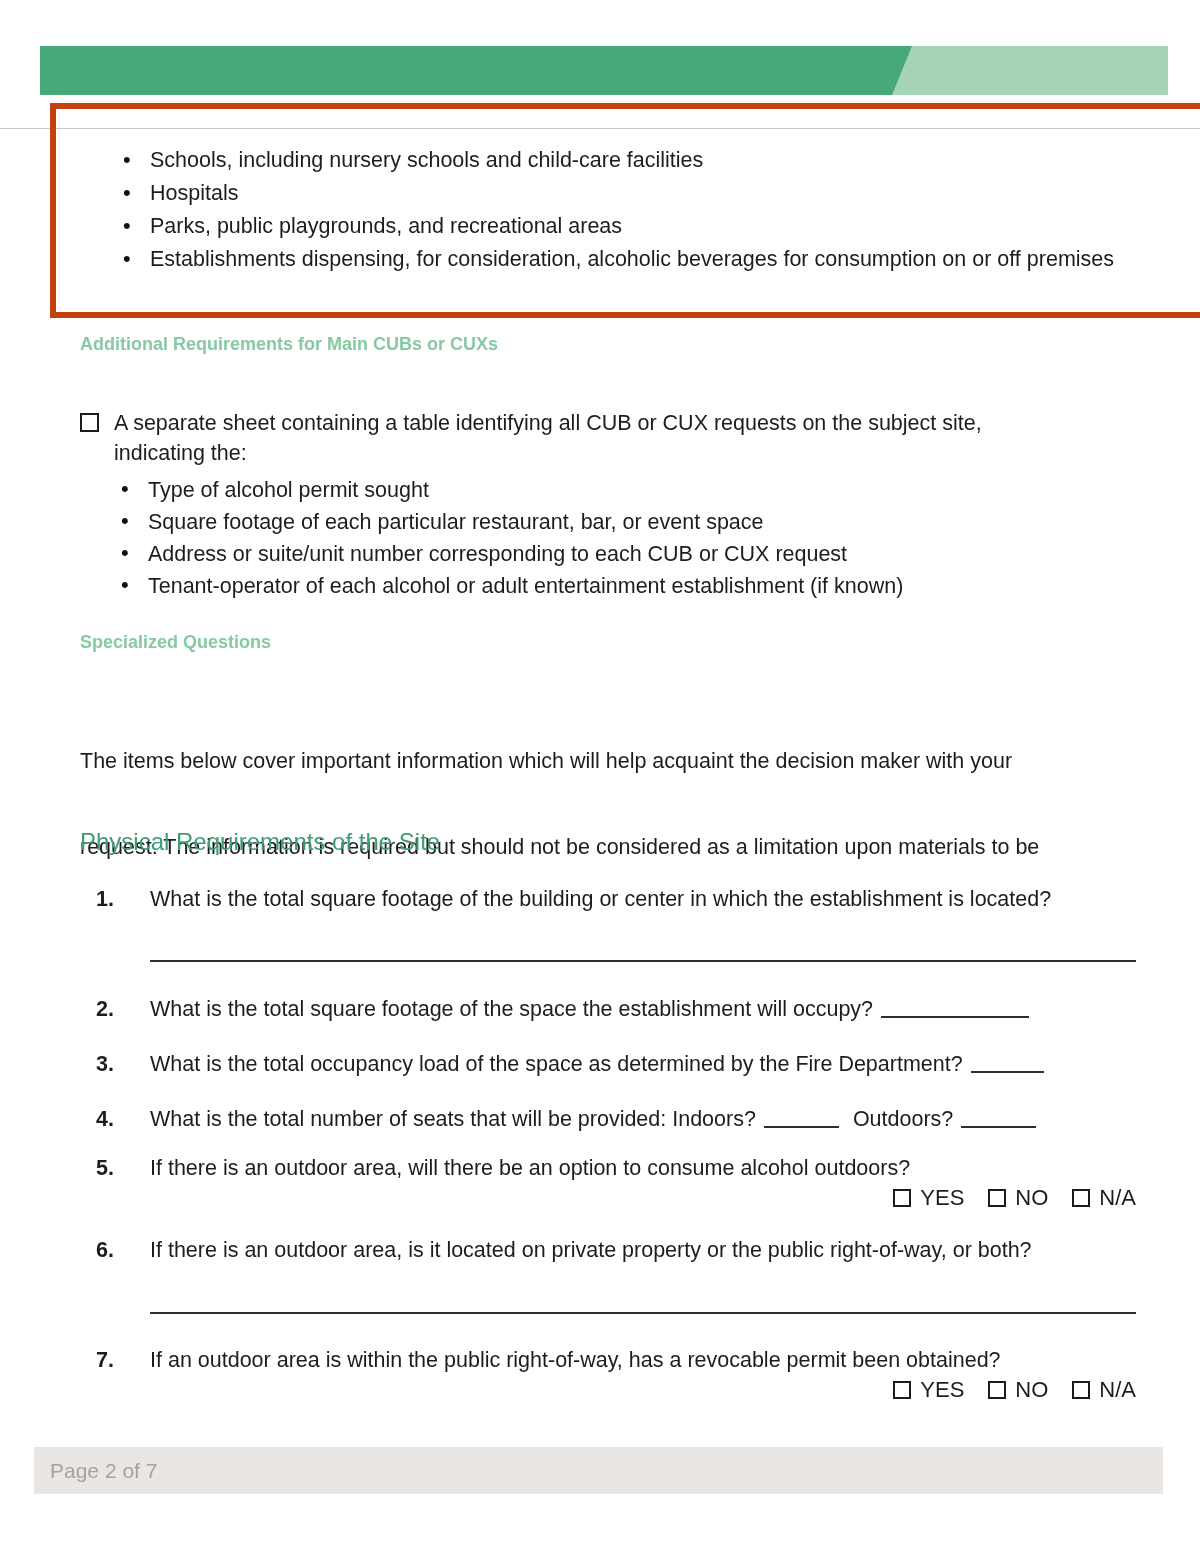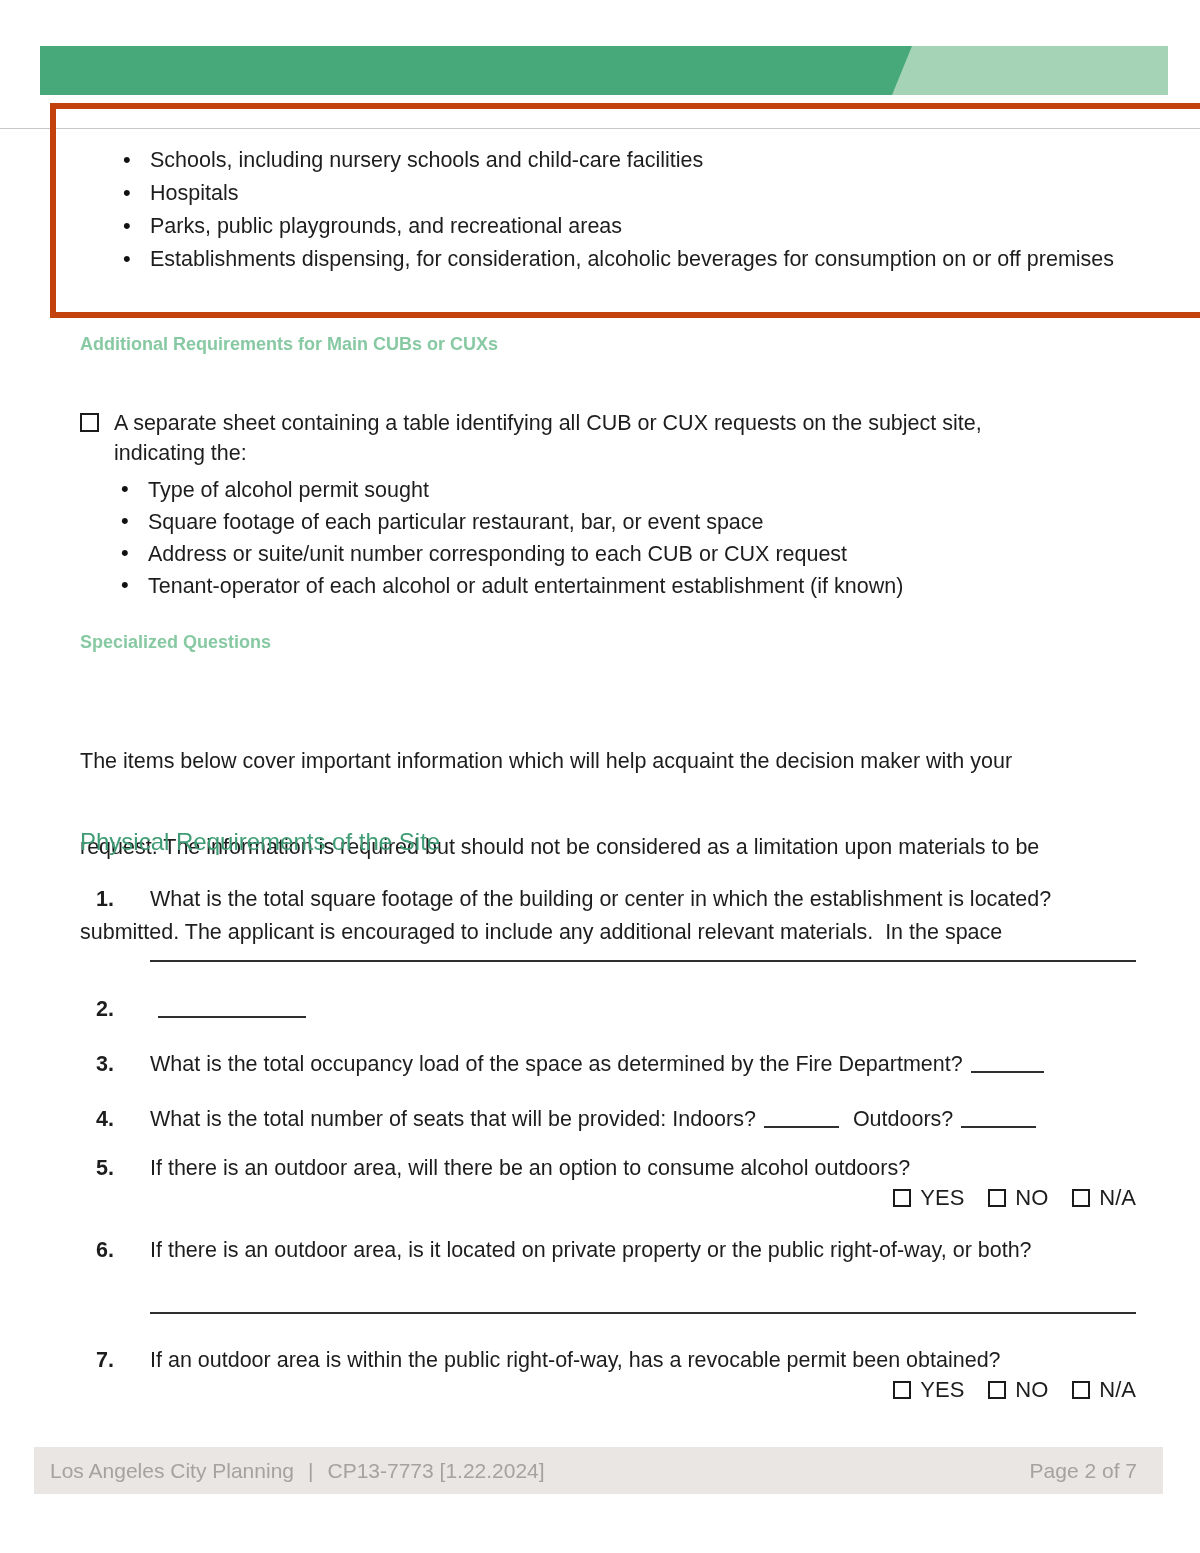--- a/index.html
+++ b/index.html
@@ -102,37 +102,36 @@
     <li>Square footage of each particular restaurant, bar, or event space</li>
     <li>Address or suite/unit number corresponding to each CUB or CUX request</li>
     <li>Tenant-operator of each alcohol or adult entertainment establishment (if known)</li>
   </ul>
 
   <div class="h1" style="top:632px;">Specialized Questions</div>
 
   <div class="intro">
     <div>The items below cover important information which will help acquaint the decision maker with your</div>
     <div>request. The information is required but should not be considered as a limitation upon materials to be</div>
-    <div>submitted. The applicant is encouraged to include any additional relevant materials.  In the space</div>
   </div>
 
   <div class="subheading" style="top:828px;">Physical Requirements of the Site</div>
 
   <div class="q" style="top:884px;">
     <div class="row">
       <span class="num">1.</span>
       <span class="qtext">What is the total square footage of the building or center in which the establishment is located?</span>
     </div>
     <div class="answer-line" style="margin-top:46px;"></div>
   </div>
 
   <div class="q" style="top:994px;">
     <div class="row">
       <span class="num">2.</span>
-      <span class="qtext"><span class="blank" style="width:148px;"></span></span>
+      <span class="qtext"><span>What is the total square footage of the space the establishment will occupy?</span><span class="blank" style="width:148px;"></span></span>
     </div>
   </div>
 
   <div class="q" style="top:1049px;">
     <div class="row">
       <span class="num">3.</span>
       <span class="qtext"><span>What is the total occupancy load of the space as determined by the Fire Department?</span><span class="blank" style="width:73px;"></span></span>
     </div>
   </div>
 
@@ -187,21 +186,16 @@
           <span>NO</span>
         </span>
       <span class="grp">
           <span class="cbx"></span>
           <span>N/A</span>
         </span>
     </div>
   </div>
 
   <div class="footer">
-    <span class="left">
-      <span>Los Angeles City Planning</span>
-      <span>|</span>
-      <span>CP13-7773 [1.22.2024]</span>
-    </span>
     <span>Page 2 of 7</span>
   </div>
 
 </div>
 
 </body></html>

